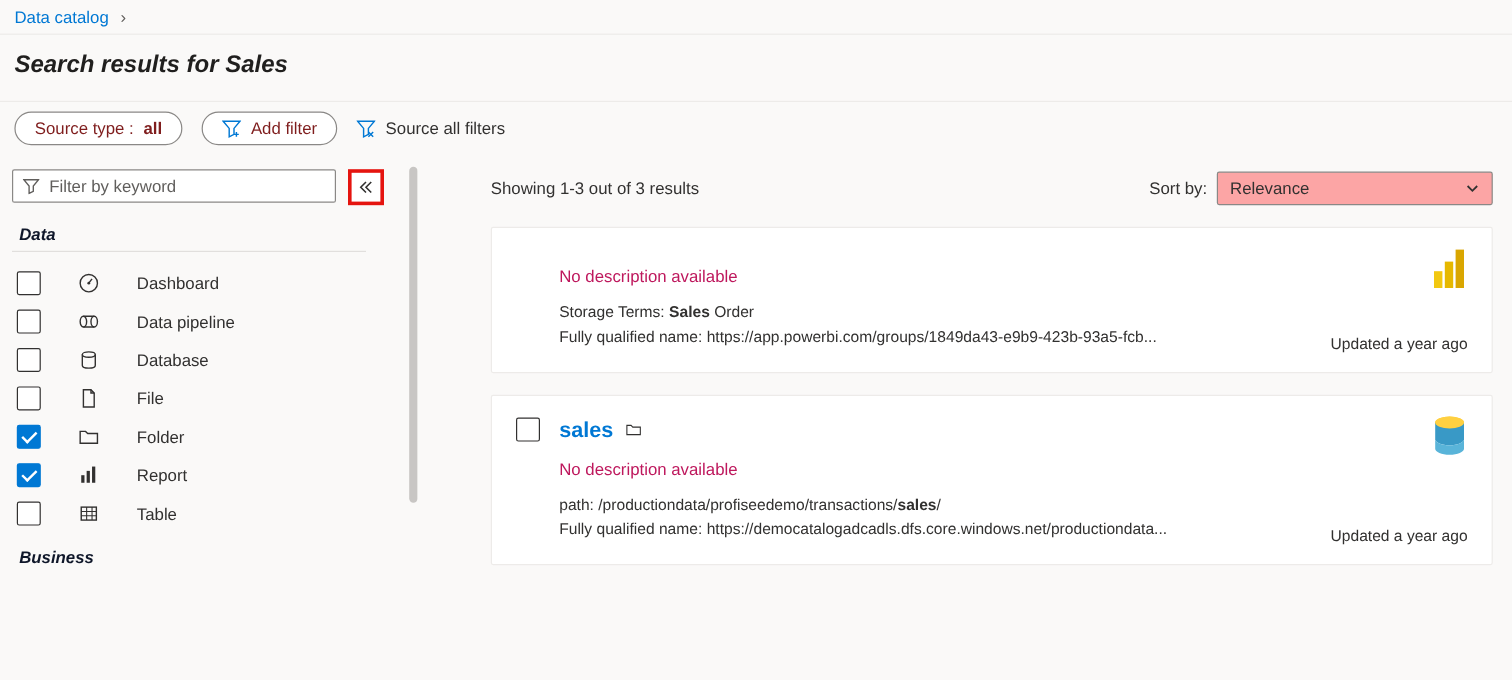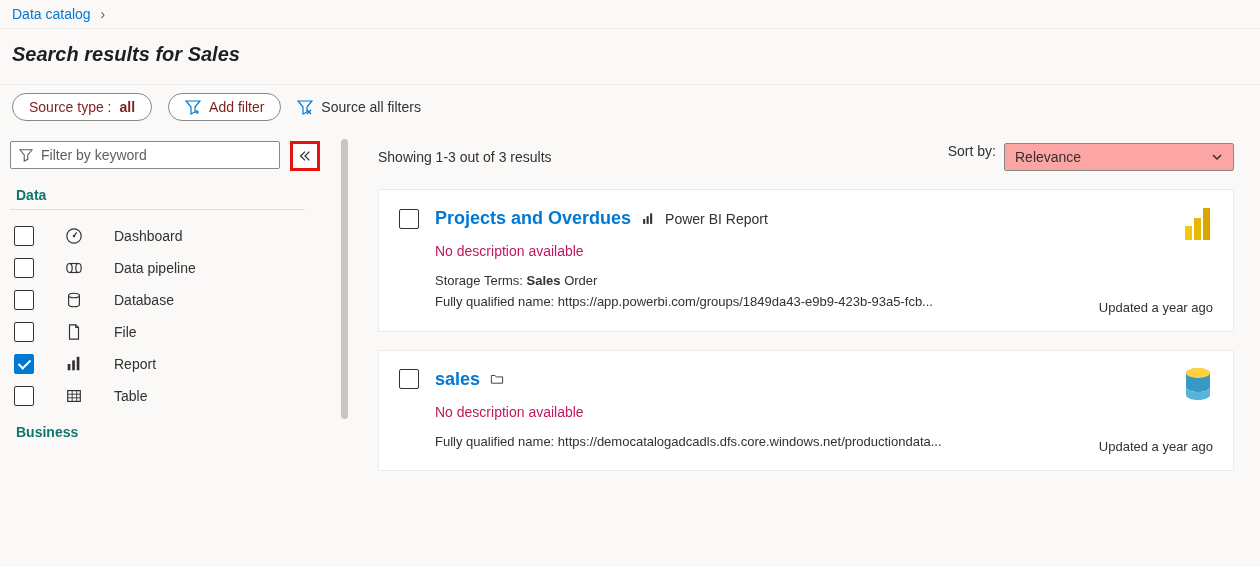--- a/index.html
+++ b/index.html
@@ -111,21 +111,22 @@
       height: 30px;
       display: flex;
       align-items: center;
       justify-content: center;
       cursor: pointer;
     }
     .section-header {
       font-weight: 600;
       font-size: 14px;
       margin: 12px 0 6px 6px;
-      color: #0f766e;
+      color: #0f172a;
+      font-style: italic;
     }
     .section-line {
       border-bottom: 1px solid #e1dfdd;
       margin: 2px 0 10px 0;
       width: 295px;
     }
     .facet-row {
       display: flex;
       align-items: center;
       gap: 30px;
@@ -173,37 +174,38 @@
       position: absolute;
       right: 0;
       top: 6px;
       width: 7px;
       height: 280px;
       background: #c8c6c4;
       border-radius: 4px;
     }
     .content {
       flex: 1;
-      padding: 10px 26px 10px 30px;
+      padding: 10px 16px 10px 30px;
       overflow-y: auto;
       background: #faf9f8;
+      margin-left: 31px;
     }
     .results-header {
       display: flex;
       justify-content: space-between;
       align-items: center;
       margin-bottom: 18px;
     }
     .results-count {
       font-size: 14px;
       color: #323130;
     }
     .sort-by {
       display: flex;
-      align-items: flex-start;
+      align-items: center;
       gap: 8px;
     }
     .sort-select {
       border: 1px solid #8a8886;
       border-radius: 2px;
       padding: 5px 10px;
       background: #fca5a5;
       display: flex;
       align-items: center;
       justify-content: space-between;
@@ -378,20 +380,29 @@
       <div class="checkbox"></div>
       <div class="facet-icon">
         <svg width="18" height="18" viewBox="0 0 20 20">
             <path d="M5 2h7l3 3v13H5V2z" fill="none" stroke="#323130" stroke-width="1.3"></path>
             <path d="M12 2v3h3" fill="none" stroke="#323130" stroke-width="1.3"></path>
           </svg>
       </div>
       <span class="facet-label">File</span>
     </div>
 
+    <div class="facet-row">
+      <div class="checkbox checked"></div>
+      <div class="facet-icon">
+        <svg width="18" height="18" viewBox="0 0 20 20">
+            <path d="M2 5h5l2 2h9v9H2V5z" fill="none" stroke="#323130" stroke-width="1.3"></path>
+          </svg>
+      </div>
+      <span class="facet-label">Folder</span>
+    </div>
 
     <div class="facet-row">
       <div class="checkbox checked"></div>
       <div class="facet-icon">
         <svg width="18" height="18" viewBox="0 0 20 20">
             <rect x="3" y="10" width="3" height="7" fill="#323130"></rect>
             <rect x="8" y="6" width="3" height="11" fill="#323130"></rect>
             <rect x="13" y="2" width="3" height="15" fill="#323130"></rect>
           </svg>
       </div>
@@ -426,34 +437,20 @@
           <span>
             <svg width="12" height="12" viewBox="0 0 12 12">
                 <path d="M2 4l4 4 4-4" fill="none" stroke="#323130" stroke-width="1.5"></path>
               </svg>
           </span>
         </div>
       </div>
     </div>
 
     <div class="result-card">
-      <div class="card-head">
-        <div class="card-checkbox"></div>
-        <div class="card-title-row">
-          <span class="card-title">Projects and Overdues</span>
-          <span>
-            <svg width="14" height="14" viewBox="0 0 20 20">
-                <rect x="3" y="10" width="3" height="7" fill="#323130"></rect>
-                <rect x="8" y="6" width="3" height="11" fill="#323130"></rect>
-                <rect x="13" y="2" width="3" height="15" fill="#323130"></rect>
-              </svg>
-          </span>
-          <span class="card-type">Power BI Report</span>
-        </div>
-      </div>
       <div class="card-body">
         <div class="card-desc">No description available</div>
         <div class="card-meta">
           <span>Storage Terms:</span>
           <span class="bold">Sales</span>
           <span>Order</span>
         </div>
         <div class="card-meta">
           <span>Fully qualified name:</span>
           <span>https://app.powerbi.com/groups/1849da43-e9b9-423b-93a5-fcb...</span>
@@ -477,20 +474,24 @@
           <span>
             <svg width="14" height="14" viewBox="0 0 20 20">
                 <path d="M2 5h5l2 2h9v9H2V5z" fill="none" stroke="#323130" stroke-width="1.3"></path>
               </svg>
           </span>
         </div>
       </div>
       <div class="card-body">
         <div class="card-desc">No description available</div>
         <div class="card-meta">
+          <span>path:</span>
+          <span>/productiondata/profiseedemo/transactions/</span><span class="bold">sales</span><span>/</span>
+        </div>
+        <div class="card-meta">
           <span>Fully qualified name:</span>
           <span>https://democatalogadcadls.dfs.core.windows.net/productiondata...</span>
         </div>
       </div>
       <div class="card-right-icon">
         <svg width="30" height="34" viewBox="0 0 30 34">
             <ellipse cx="15" cy="6" rx="12" ry="5" fill="#ffd041"></ellipse>
             <path d="M3 6v14c0 2.8 5.4 5 12 5s12-2.2 12-5V6" fill="#3999c6"></path>
             <ellipse cx="15" cy="6" rx="12" ry="5" fill="#ffd041"></ellipse>
             <path d="M3 20c0 2.8 5.4 5 12 5s12-2.2 12-5v8c0 2.8-5.4 5-12 5s-12-2.2-12-5v-8z" fill="#59b4d9"></path>

